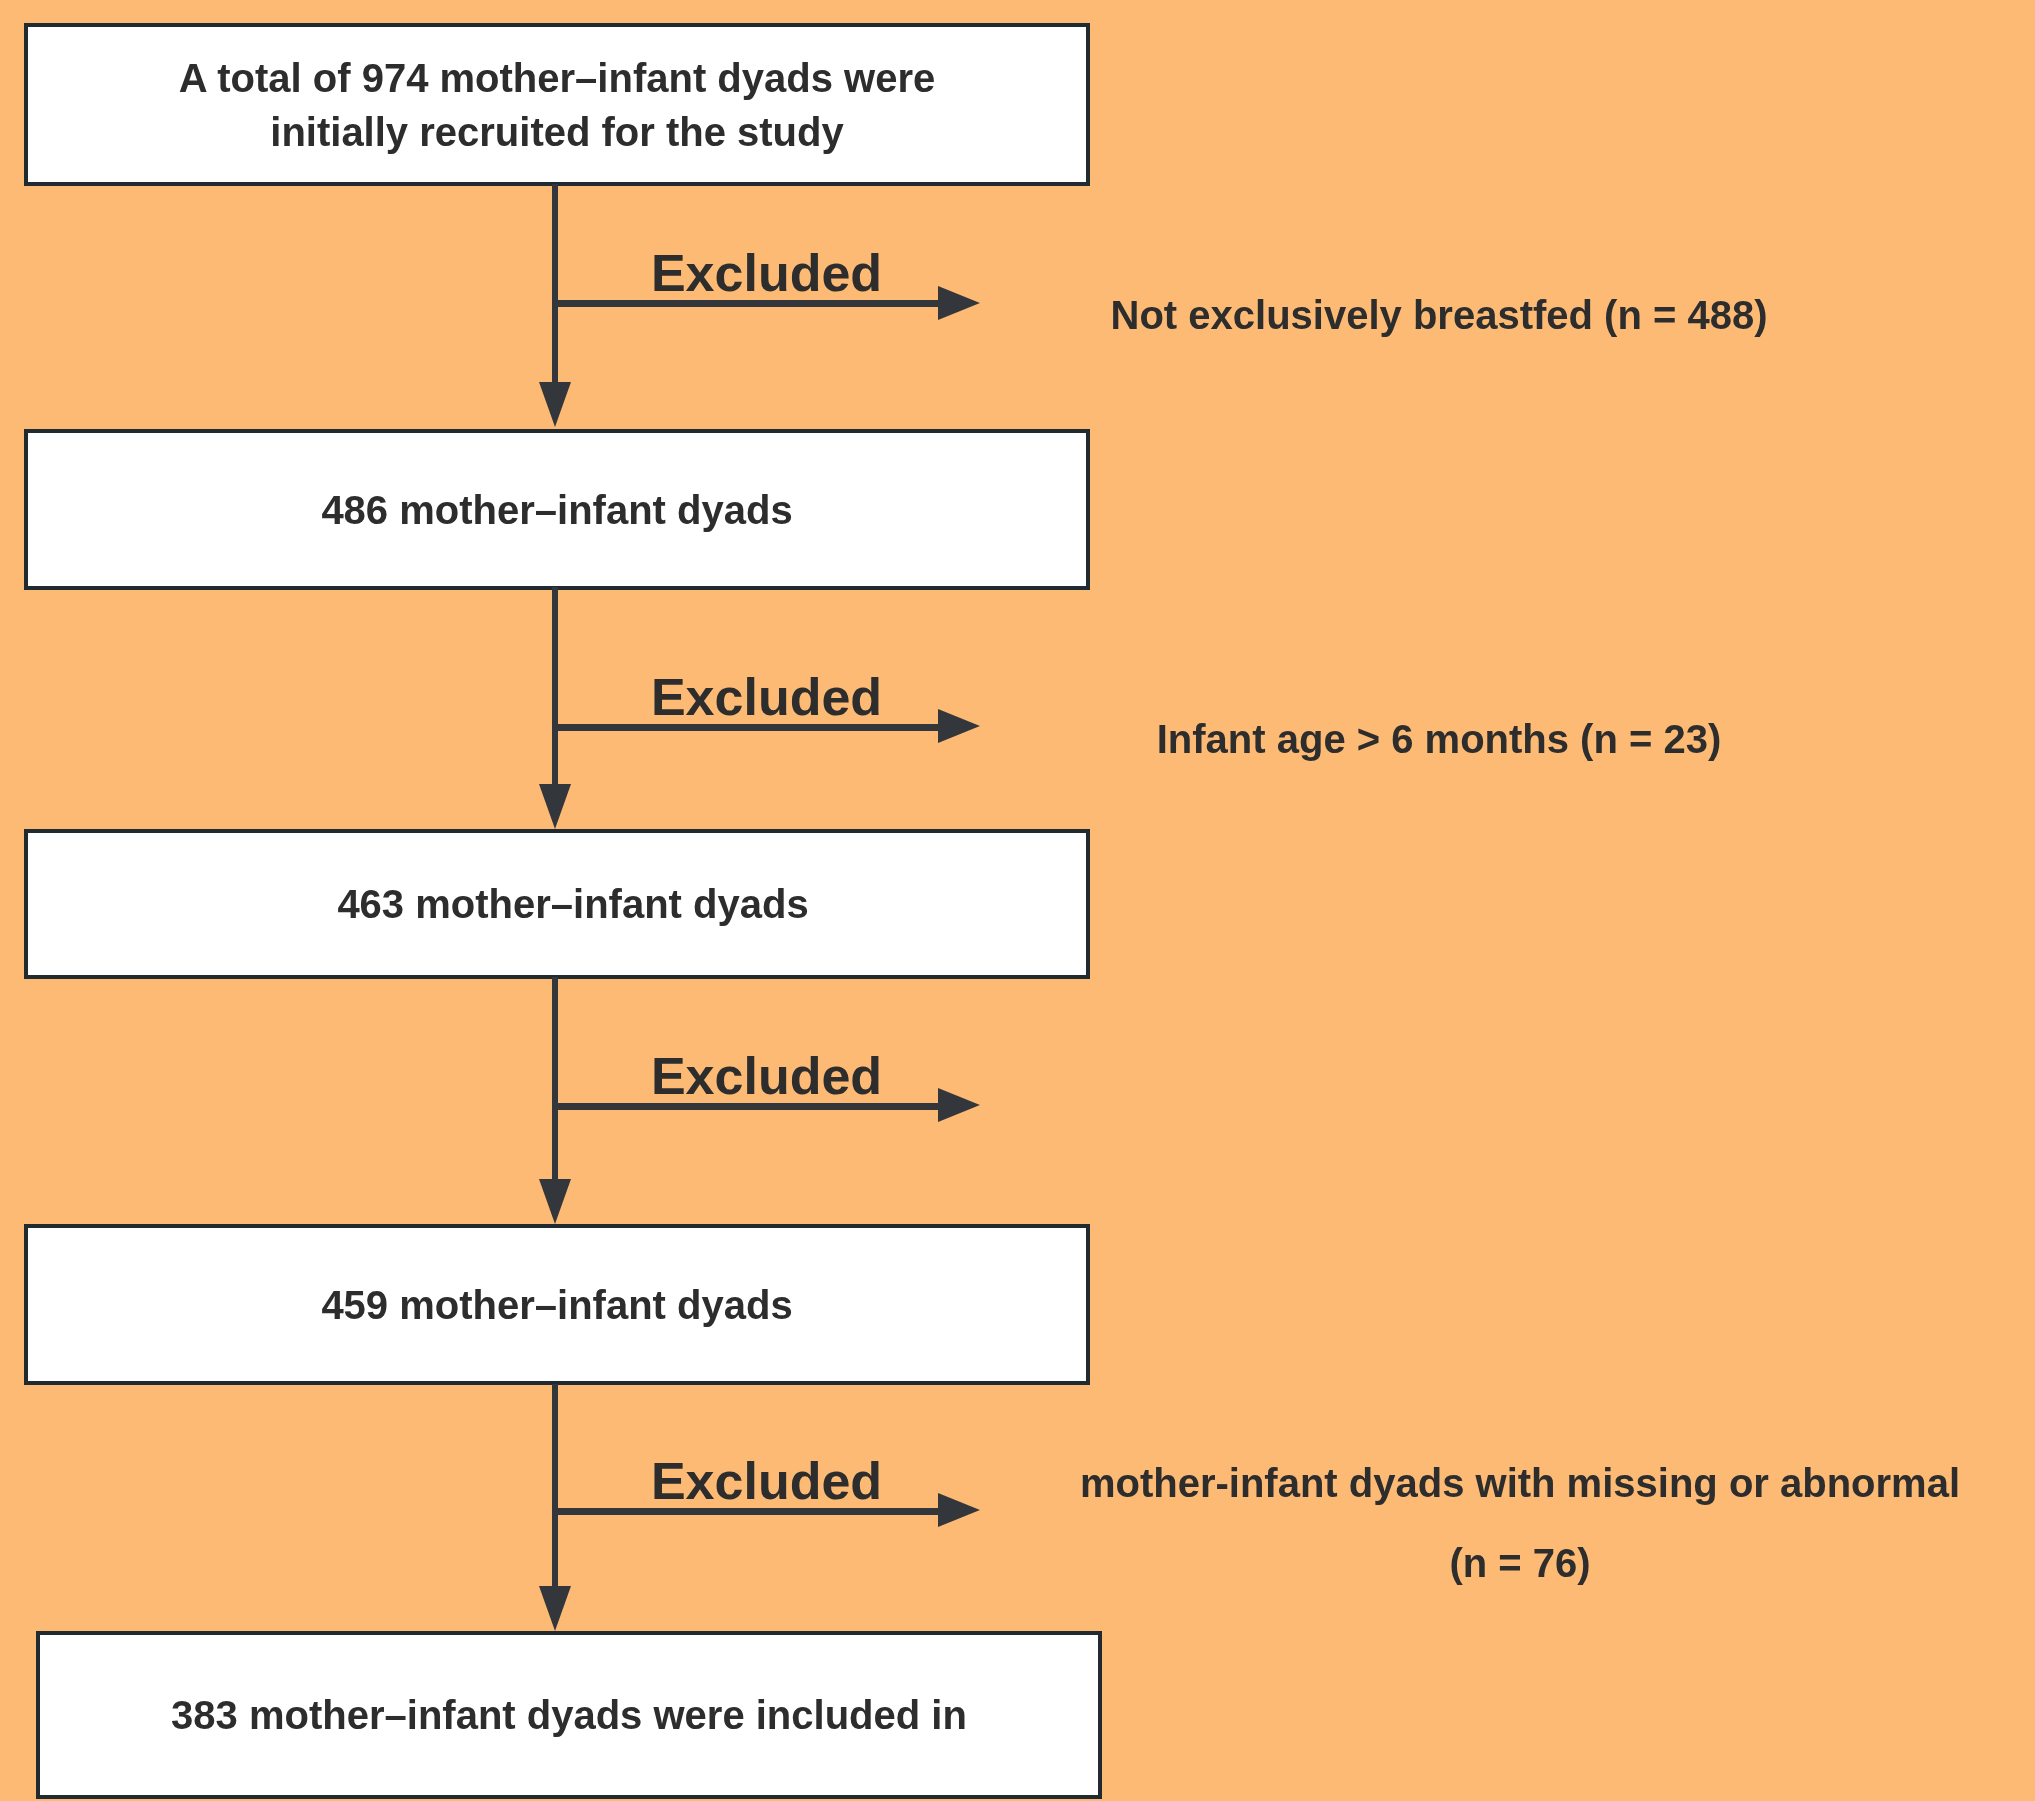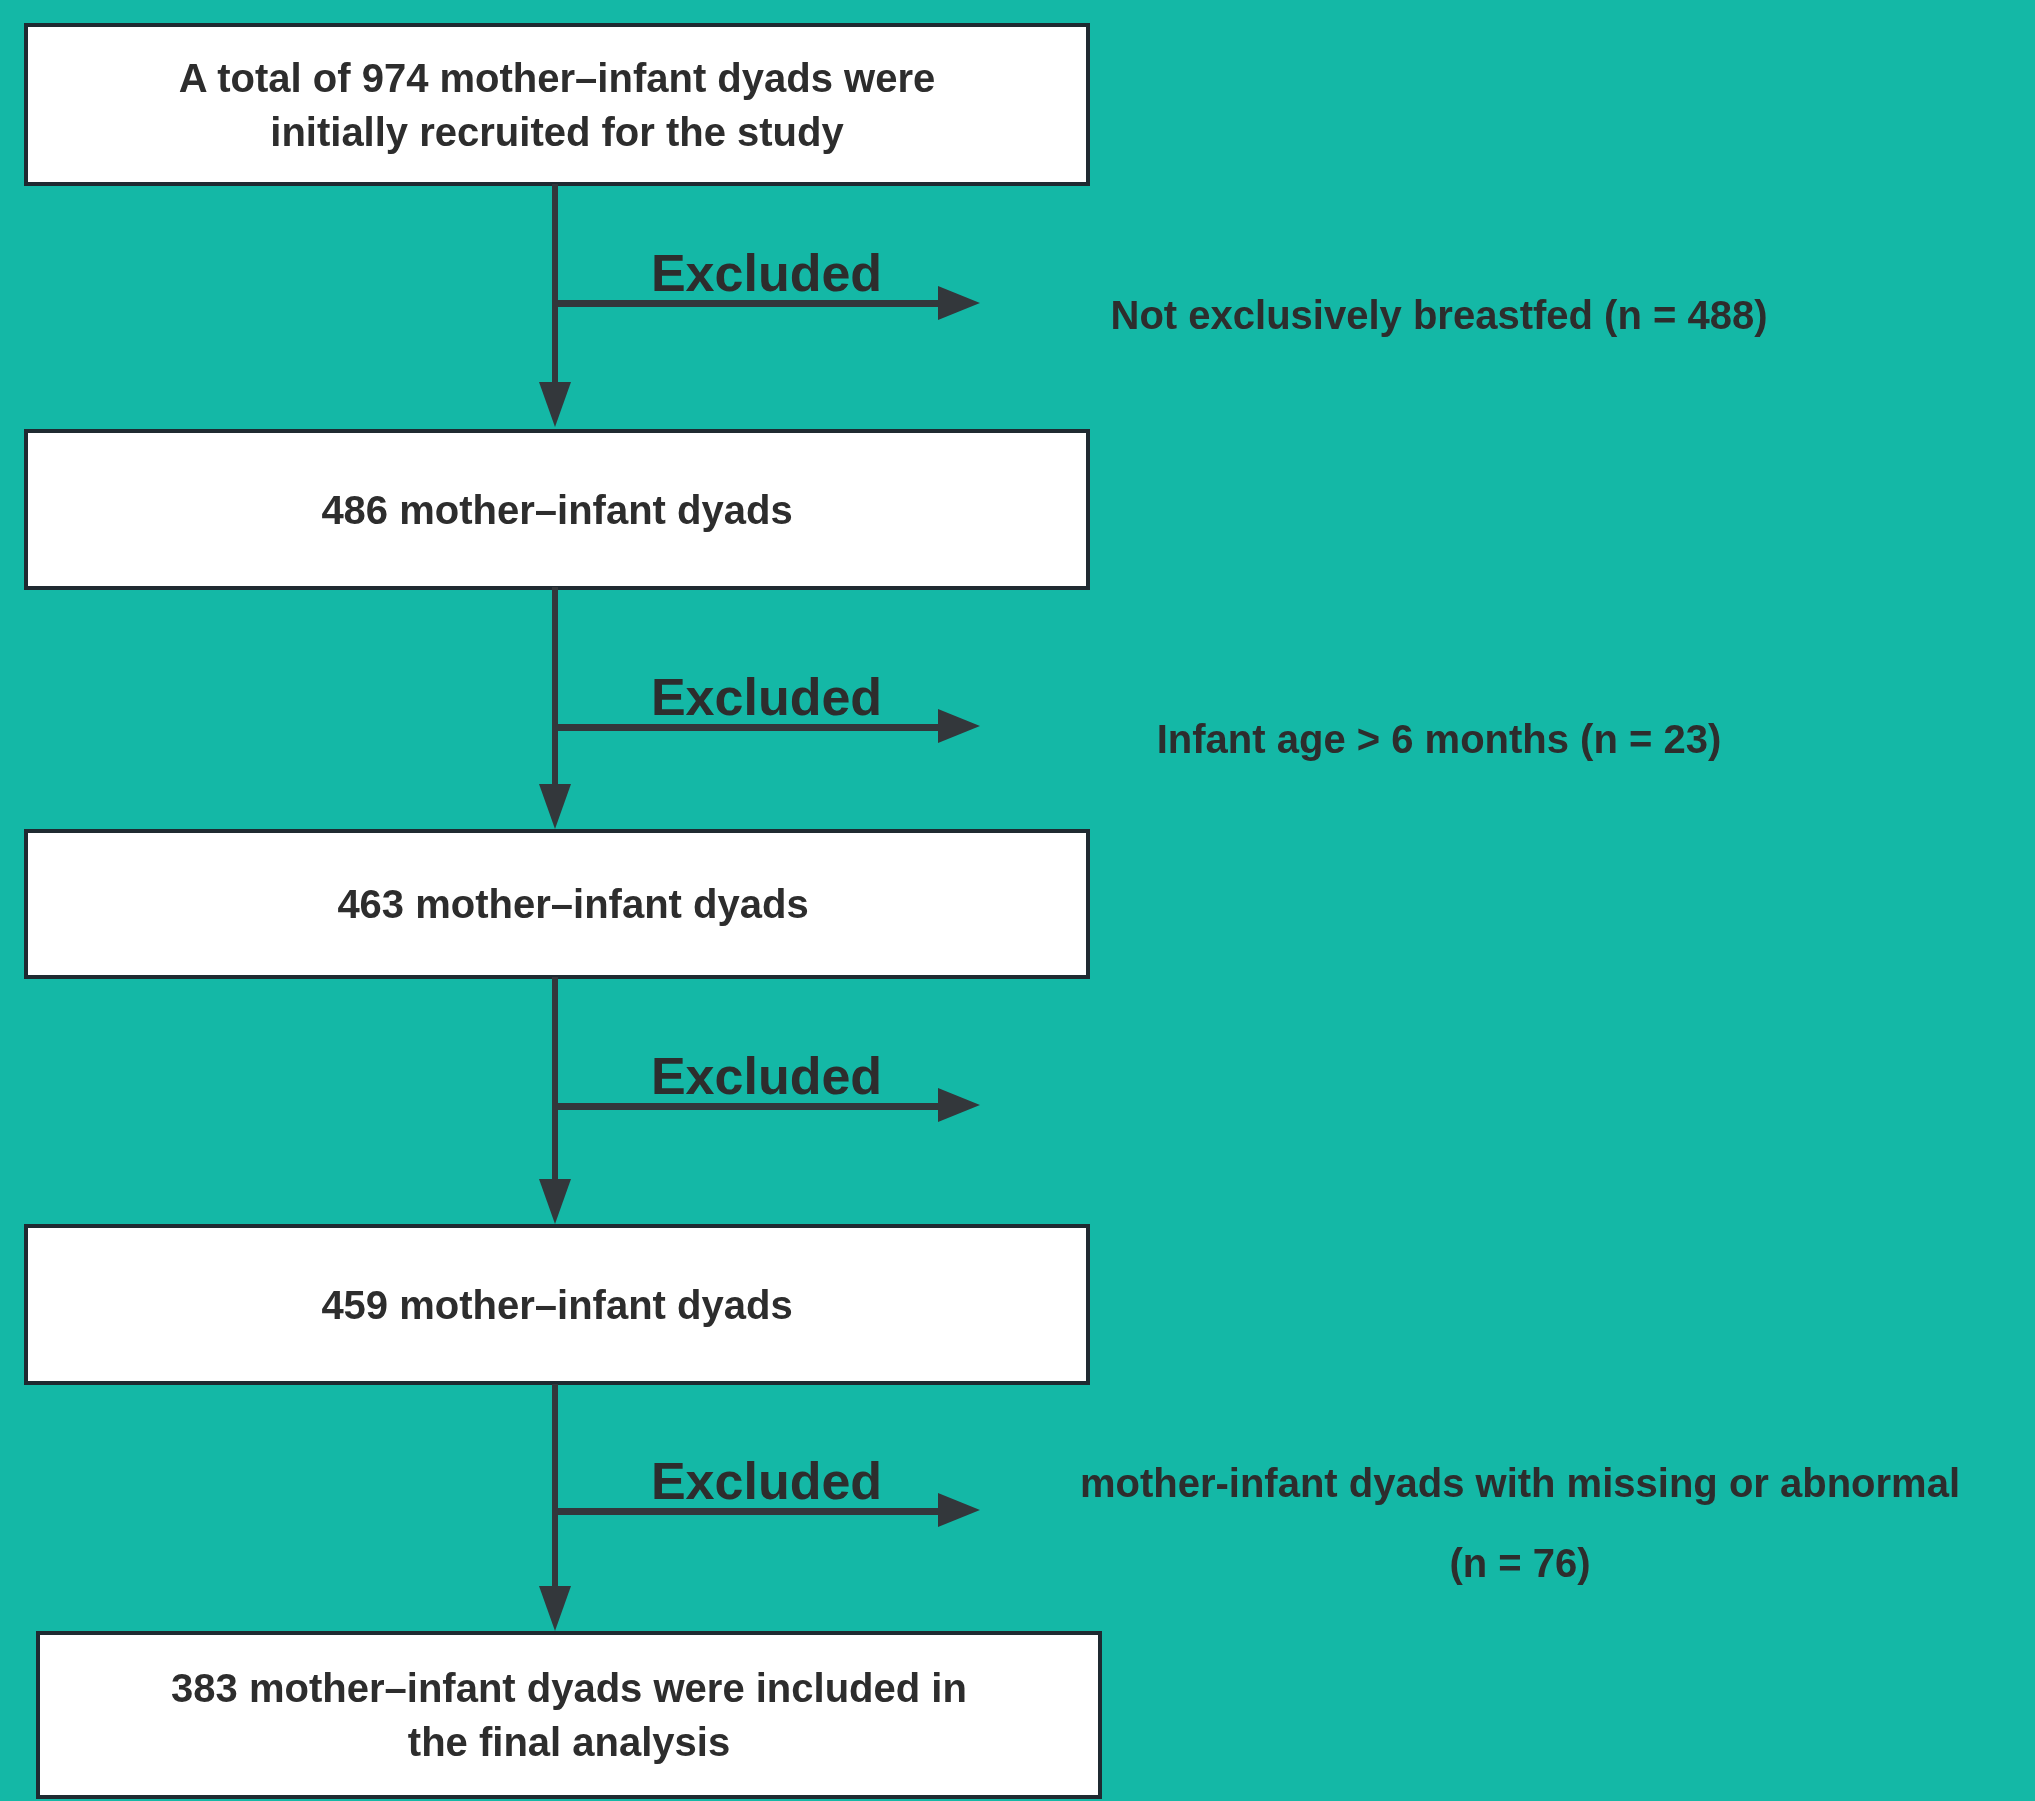--- a/index.html
+++ b/index.html
@@ -4,21 +4,21 @@
 <style>
   html, body {
     margin: 0;
     padding: 0;
     background: #ffffff;
   }
   #canvas {
     position: relative;
     width: 2035px;
     height: 1801px;
-    background: #14b8a6;
+    background: #fdba74;
     font-family: "Liberation Sans", sans-serif;
     color: #2d2d2d;
     overflow: hidden;
   }
 
   
   .box {
     position: absolute;
     left: 24px;
     width: 1066px;
@@ -190,17 +190,16 @@
   <div class="hline h4"></div>
   <div class="harrow ha4"></div>
   <div class="excl-label x4">Excluded</div>
   <div class="excl-text e4">
     <span class="eline">mother-infant dyads with missing or abnormal</span>
     <span class="eline">(n = 76)</span>
   </div>
 
   <div class="box b5">
     <span class="bline">383 mother–infant dyads were included in</span>
-    <span class="bline">the final analysis</span>
   </div>
 
 </div>
 
 
 </body></html>

